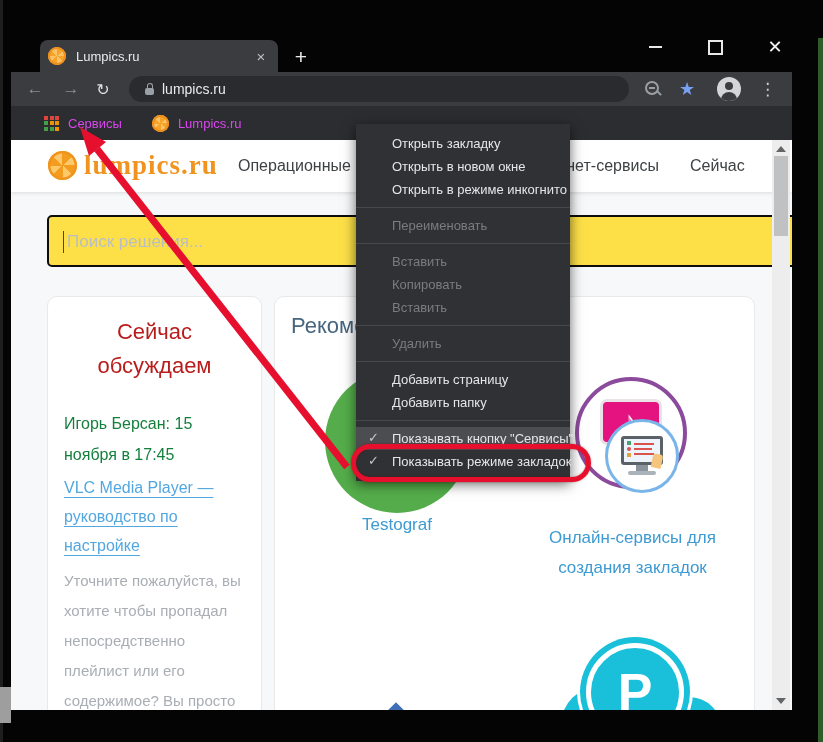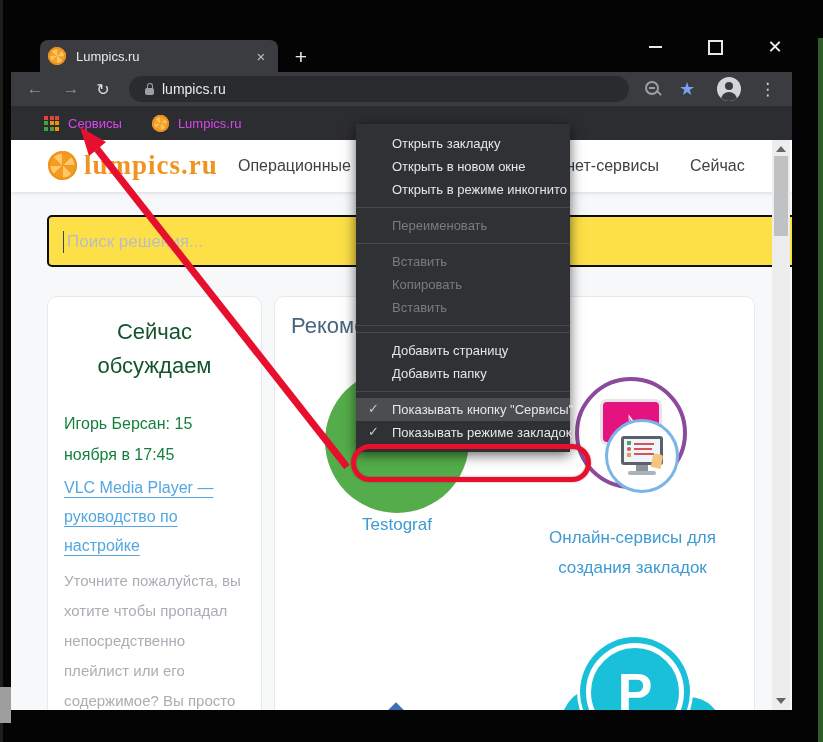--- a/index.html
+++ b/index.html
@@ -65,21 +65,21 @@
   .logo-text{font-family:"Liberation Serif",serif;font-weight:bold;color:#f0941f;font-size:27px;margin-left:7px;letter-spacing:1px;}
   .nav-item{position:absolute;top:17px;color:#3e4245;font-size:16px;white-space:nowrap;cursor:pointer;}
 
   .searchbox{position:absolute;left:36px;top:75px;width:822px;height:52px;background:#fde047;border:2px solid #0d0d0d;border-radius:5px;box-sizing:border-box;}
   .searchbox input{position:absolute;left:16px;top:8px;width:650px;height:32px;border:none;outline:none;font-size:17px;color:#555;background:transparent;font-family:"Liberation Sans",sans-serif;}
   .searchbox input::placeholder{color:#b9bec4;}
   .caret{position:absolute;left:14px;top:14px;width:1px;height:22px;background:#444;}
 
   .card{position:absolute;background:#fff;border:1px solid #e7e9eb;border-radius:10px;box-sizing:border-box;}
   .sidebar-card{left:36px;top:156px;width:215px;height:560px;padding:18px 16px;}
-  .sb-title{color:#14532d;font-size:22px;text-align:center;line-height:1.55;font-weight:400;}
+  .sb-title{color:#b91c1c;font-size:22px;text-align:center;line-height:1.55;font-weight:400;}
   .sb-meta{color:#15803d;font-size:16px;line-height:1.9;margin-top:26px;}
   .sb-link{color:#53a7e0;font-size:16px;line-height:1.8;text-decoration:underline;text-underline-offset:4px;display:block;margin-top:4px;cursor:pointer;}
   .sb-text{color:#a9aeb4;font-size:15px;line-height:2.0;margin-top:6px;}
 
   .main-card{left:263px;top:156px;width:481px;height:560px;padding:16px;}
   .main-title{color:#47657f;font-size:22px;}
   .green-circle{position:absolute;left:50px;top:72px;width:144px;height:144px;border-radius:50%;background:#54ad4a;}
   .caption{position:absolute;color:#3d9ad2;font-size:17px;text-align:center;cursor:pointer;}
   .cap1{left:28px;top:218px;width:188px;}
   .cap2{left:250px;top:226px;width:215px;line-height:1.75;}
@@ -304,20 +304,23 @@
     <div class="mi disabled">
         <span>Вставить</span>
       </div>
     <div class="mi disabled">
         <span>Копировать</span>
       </div>
     <div class="mi disabled">
         <span>Вставить</span>
       </div>
     <div class="msep"></div>
+    <div class="mi disabled">
+        <span>Удалить</span>
+      </div>
     <div class="msep"></div>
     <div class="mi">
         <span>Добавить страницу</span>
       </div>
     <div class="mi">
         <span>Добавить папку</span>
       </div>
     <div class="msep"></div>
     <div class="mi hl">
       <span class="chk">✓</span>

